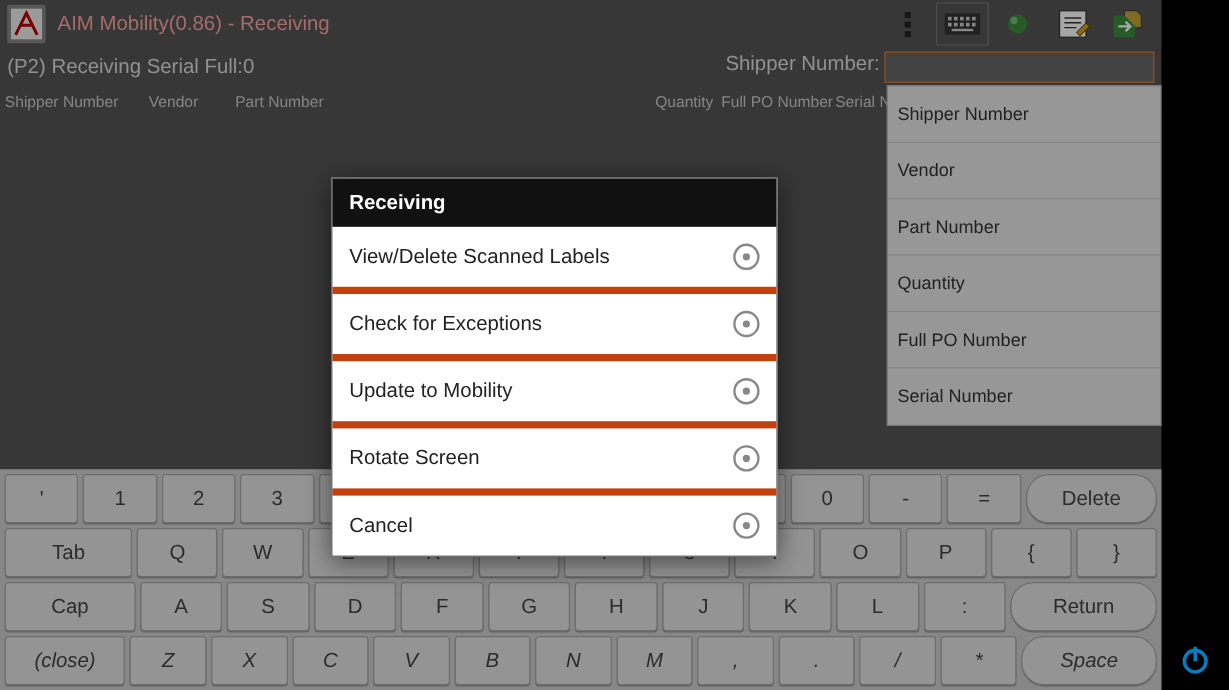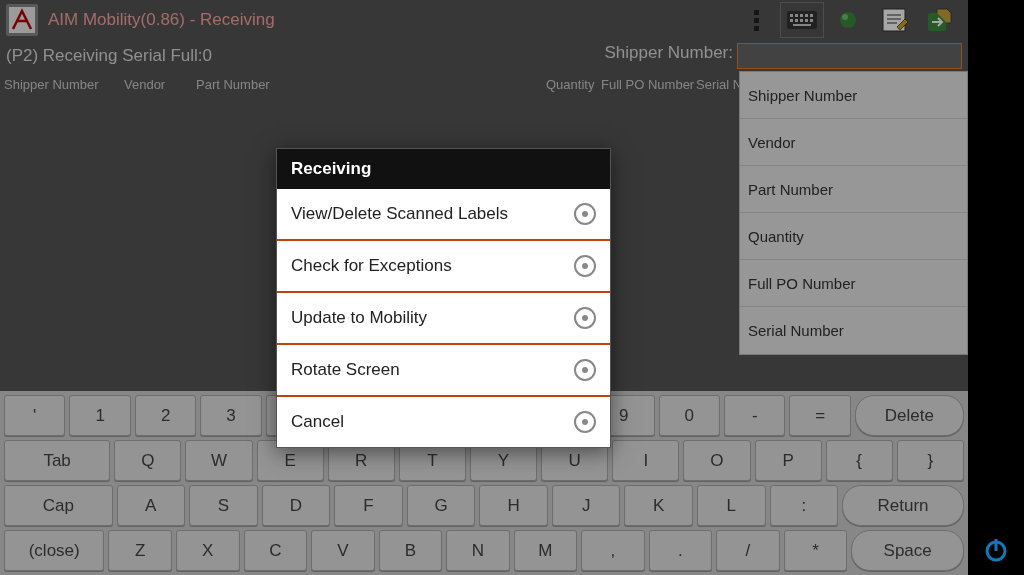--- a/index.html
+++ b/index.html
@@ -28,30 +28,30 @@
 .colhdr span { white-space:nowrap; }
 
 
 .dropdown { position:absolute; top:71px; right:0; width:229px; background:#e8e8e8; border:1px solid #bbb; }
 .dropdown .dd-item { height:47px; line-height:47px; padding-left:8px; font-size:15px; color:#333; border-bottom:1px solid #ccc; }
 .dropdown .dd-item:last-child { border-bottom:none; }
 
 
 .keyboard { position:absolute; bottom:0; left:0; right:0; background:#cfcfcf; padding:4px; }
 .kbrow { display:flex; gap:4px; margin-bottom:4px; }
-.kbrow:last-child { margin-bottom:0; }
+.kbrow:last-child { margin-bottom:0;font-style:italic; }
 .key { flex:1; height:41px; background:#e3e3e3; border:1px solid #aaa; border-radius:3px; display:flex; align-items:center; justify-content:center; font-size:17px; color:#444; box-shadow:0 1px 0 #999; }
 .key.wide { flex:1.6; }
 .key.wider { flex:1.8;border-radius:19px; }
 
 
 .overlay { position:absolute; inset:0; background:rgba(0,0,0,0.35); }
-.dialog { position:absolute; left:276px; top:148px; width:335px; background:#fff; border:1px solid #555; box-shadow:0 4px 20px rgba(0,0,0,0.5); }
+.dialog { position:absolute; left:276px; top:148px; width:372px; background:#fff; border:1px solid #555; box-shadow:0 4px 20px rgba(0,0,0,0.5); }
 .dialog-header { background:#111; color:#fff; padding:10px 14px; font-size:17px; font-weight:bold; }
-.dialog-item { display:flex; align-items:center; justify-content:space-between; padding:14px 14px; font-size:17px; color:#222; border-bottom:2px solid #c2410c; }
+.dialog-item { display:flex; align-items:center; justify-content:space-between; padding:14px 14px; font-size:17px; color:#222; border-bottom:6px solid #c2410c; }
 .dialog-item:last-child { border-bottom:none;gap:19px; }
 .radio { width:22px; height:22px; border:2px solid #888; border-radius:50%; display:flex; align-items:center; justify-content:center; }
 .radio::after { content:""; width:6px; height:6px; background:#888; border-radius:50%; }
 </style>
 </head>
 <body>
 
 <div class="screen">
 
   <div class="titlebar">

